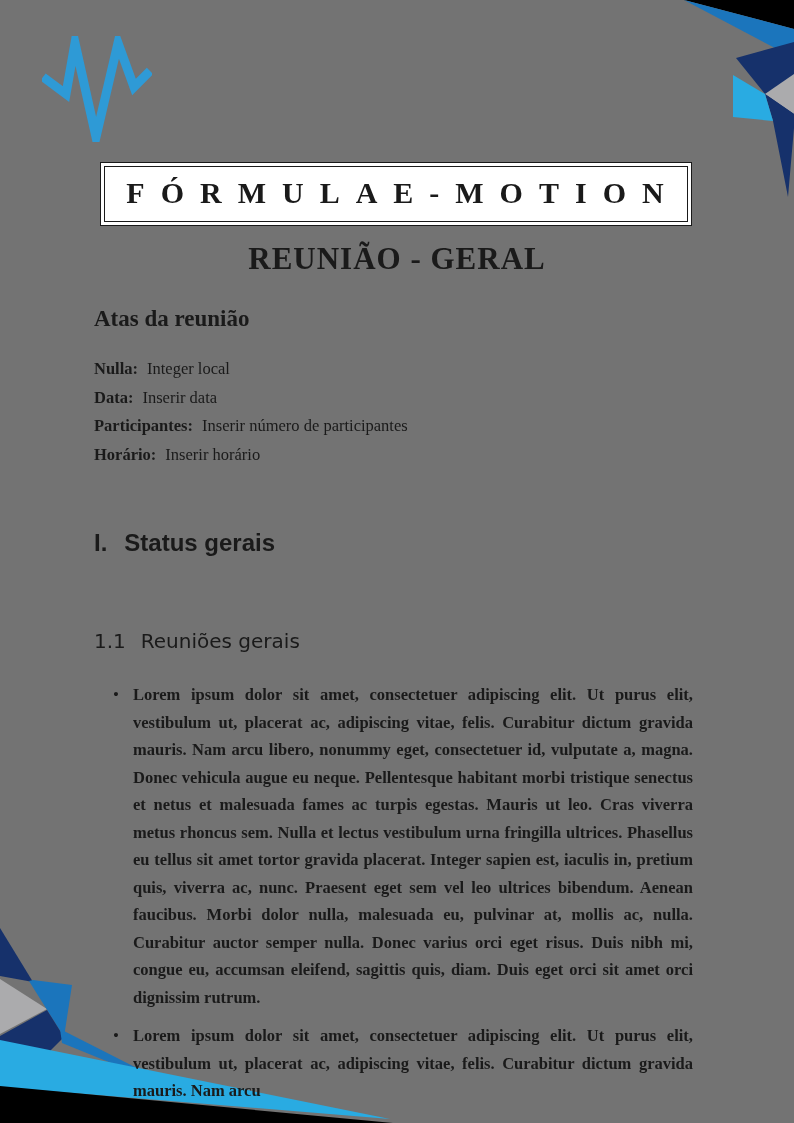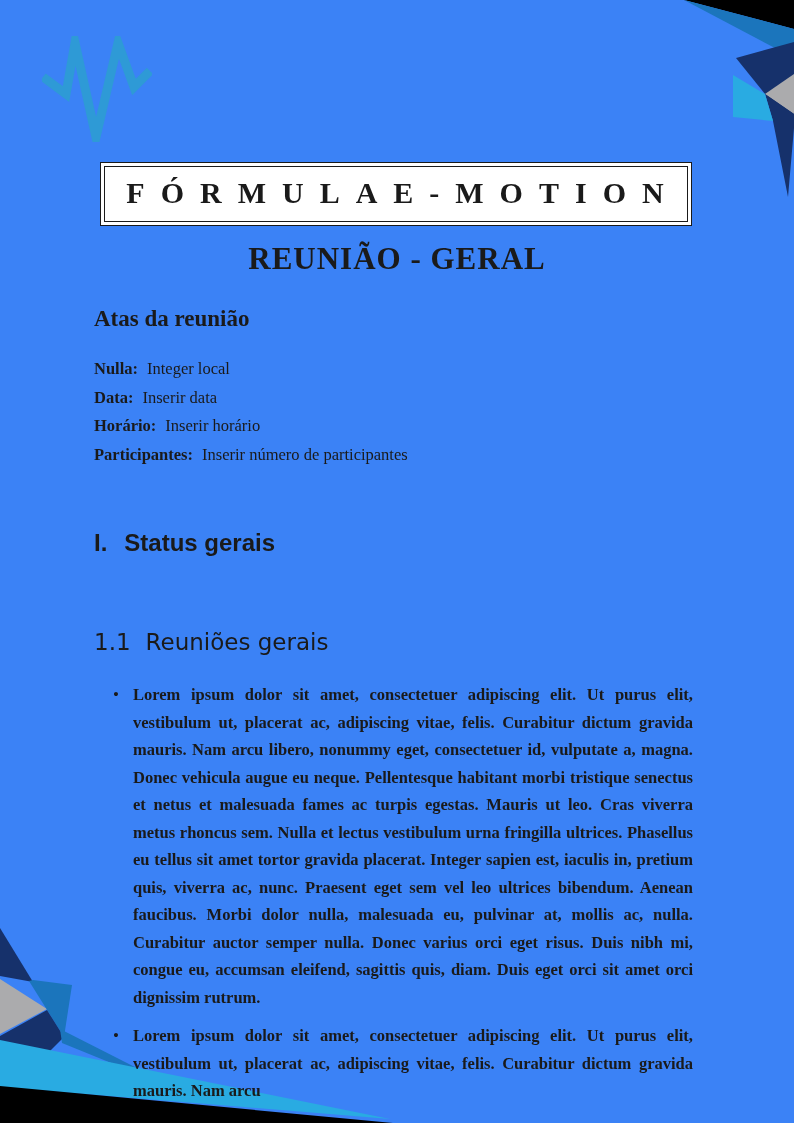--- a/index.html
+++ b/index.html
@@ -1,21 +1,21 @@
 <!DOCTYPE html>
 <html><head>
 <meta charset="utf-8">
 <style>
   * { margin:0; padding:0; box-sizing:border-box; }
   html,body { background:#888; }
   .page {
     position:relative;
     width:794px; height:1123px;
     margin:0 auto;
-    background:#3b82f6;
+    background:#737373;
     overflow:hidden;
     font-family:"Liberation Serif", serif;
     color:#1a1a1a;
   }
   .logo-icon { position:absolute; left:42px; top:36px; width:110px; height:106px; }
   .corner-tr { position:absolute; right:0; top:0; width:154px; height:212px; }
   .corner-bl { position:absolute; left:0; bottom:0; width:400px; height:200px; }
 
   .title-box {
     position:absolute; left:100px; top:162px; width:592px;
@@ -43,21 +43,21 @@
   .section-heading {
     position:absolute; left:94px; top:529px;
     font-family:Liberation Sans, sans-serif;
     font-weight:700; font-size:24px;
   }
   .section-heading .num { margin-right:17px; }
 
   .subsection-heading {
     position:absolute; left:94px; top:629px;
     font-family:"DejaVu Sans","Liberation Sans",sans-serif;
-    font-weight:400; font-size:23px;
+    font-weight:400; font-size:20px;
   }
   .subsection-heading .num { margin-right:15px; }
 
   .bullet-list { position:absolute; left:94px; top:681px; width:606px; list-style:none; }
   .bullet-item { display:flex; margin-bottom:11px; }
   .bullet-marker { width:39px; padding-left:19px; font-size:17px; line-height:27.5px; flex:none; }
   .bullet-text {
     width:560px; flex:none;
     text-align:justify;
     font-size:16.5px; line-height:27.5px;font-weight:bold;
@@ -99,24 +99,24 @@
   <div class="doc-subtitle">Atas da reunião</div>
 
   <div class="meta">
     <div class="meta-row">
       <span class="label">Nulla:</span><span class="value">Integer local</span>
     </div>
     <div class="meta-row">
       <span class="label">Data:</span><span class="value">Inserir data</span>
     </div>
     <div class="meta-row">
-      <span class="label">Horário:</span><span class="value">Inserir horário</span>
+      <span class="label">Participantes:</span><span class="value">Inserir número de participantes</span>
     </div>
     <div class="meta-row">
-      <span class="label">Participantes:</span><span class="value">Inserir número de participantes</span>
+      <span class="label">Horário:</span><span class="value">Inserir horário</span>
     </div>
   </div>
 
   <div class="section-heading">
     <span class="num">I.</span><span>Status gerais</span>
   </div>
 
   <div class="subsection-heading">
     <span class="num">1.1</span><span>Reuniões gerais</span>
   </div>

